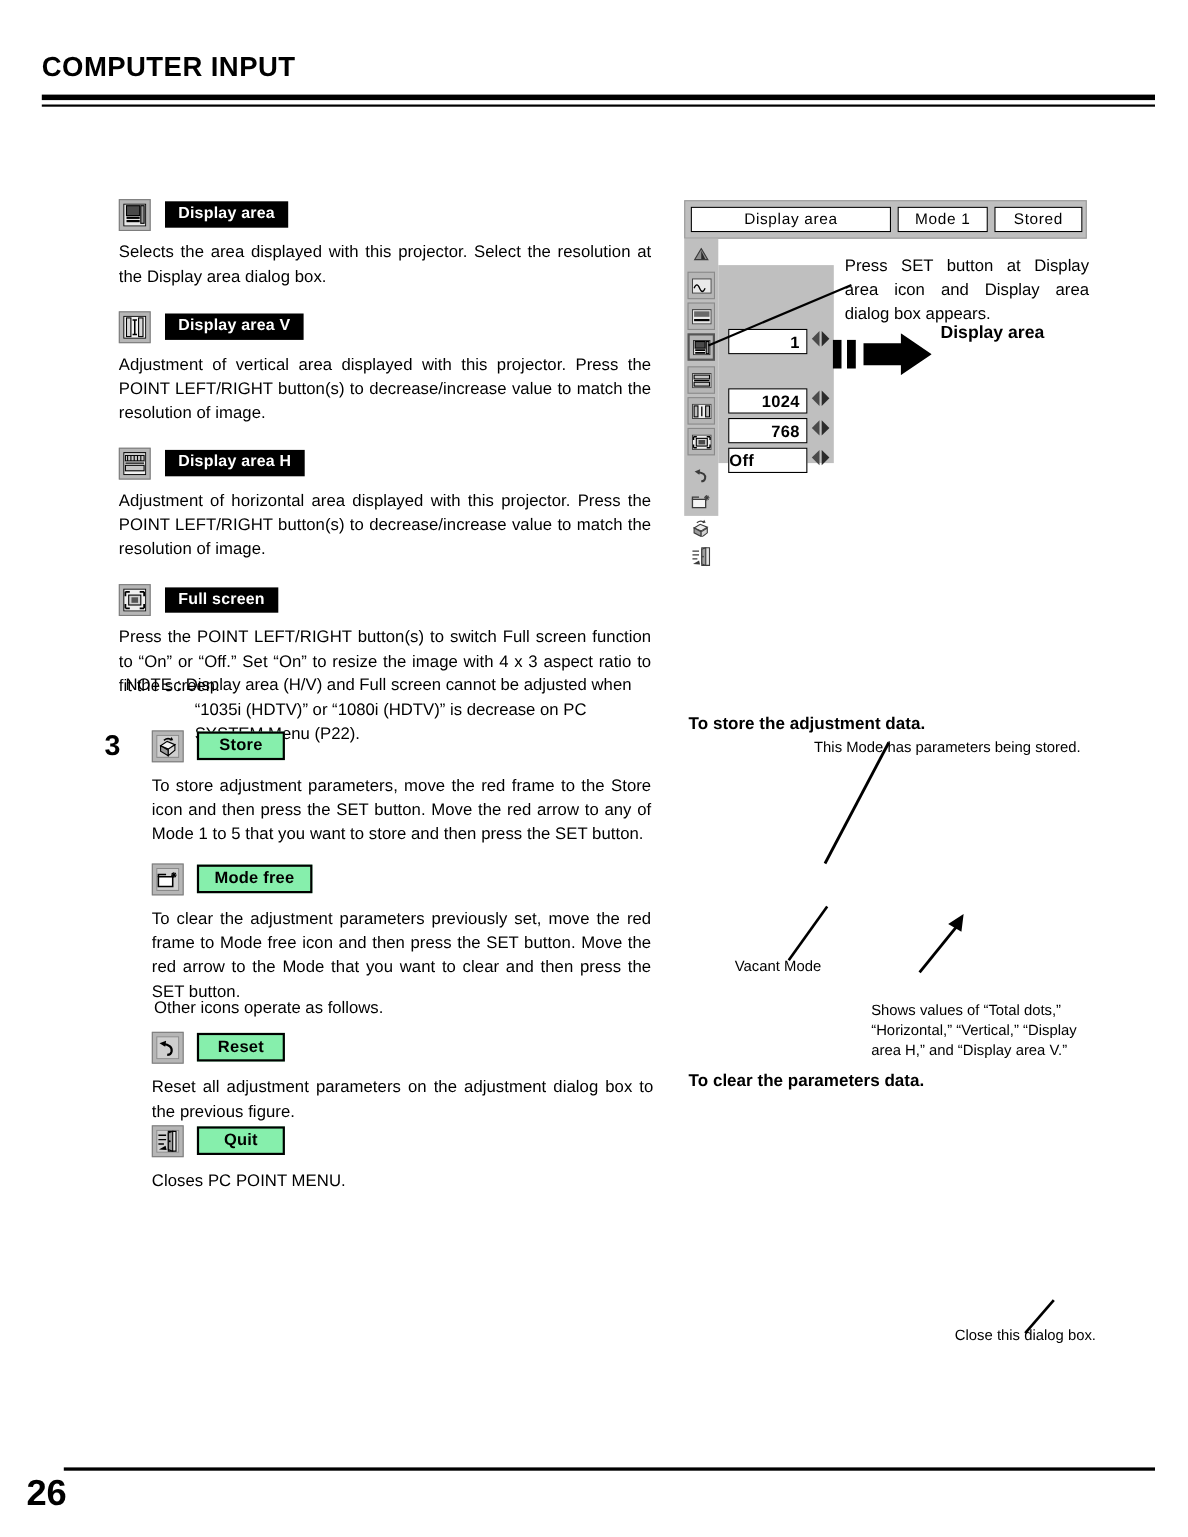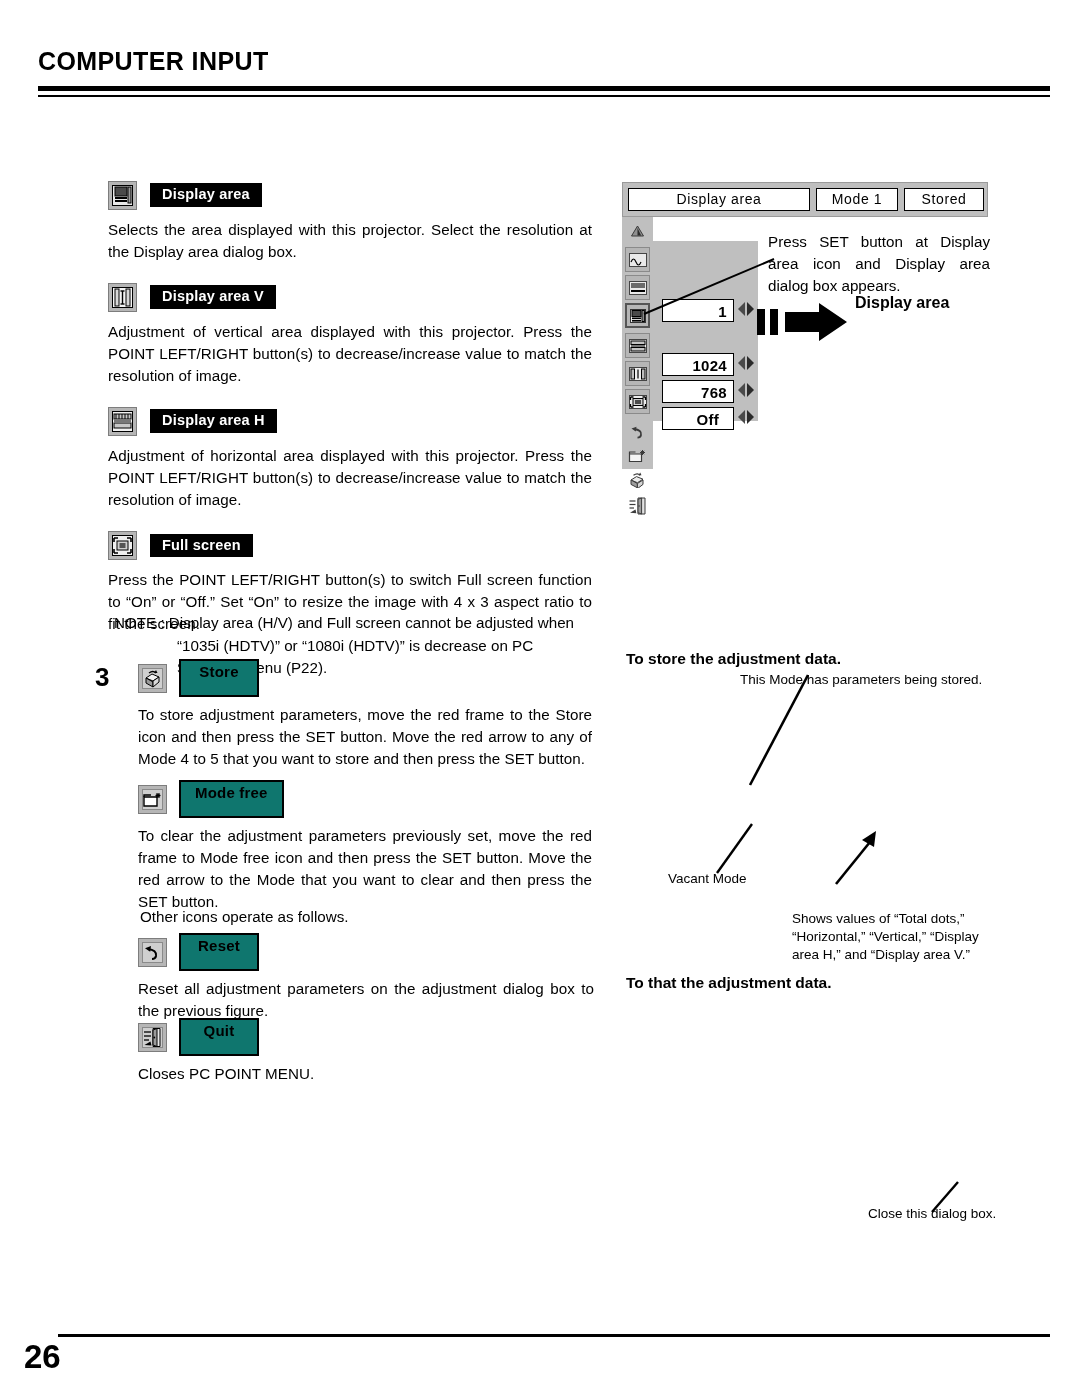--- a/index.html
+++ b/index.html
@@ -99,26 +99,26 @@
     font-size: 14.5px;
     font-weight: bold;
     padding: 4px 12px 5px 12px;
     line-height: 1;
     letter-spacing: 0.2px;
     min-width: 92px;
     text-align: center;
     box-sizing: border-box;
   }
   .label-out {
-    background: #0f766e;
+    background: #86efac;
     color: #000;
     font-size: 15px;
     font-weight: bold;
     border: 2px solid #000;
-    padding: 3px 14px 16px 14px;
+    padding: 3px 14px 4px 14px;
     line-height: 1;
     letter-spacing: 0.2px;
     min-width: 80px;
     text-align: center;
     box-sizing: border-box;
   }
 
   p.body {
     font-size: 15.2px;
     line-height: 1.45;
@@ -440,21 +440,21 @@
         <rect x="0.5" y="0.5" width="20" height="20" fill="#cfcfcf" stroke="#8a8a8a"></rect>
         <path d="M4 10 l6 -4 l7 3 l-6 4 z" fill="#f2f2f2" stroke="#000"></path>
         <path d="M4 10 v5 l7 4 v-5 z" fill="#9a9a9a" stroke="#000"></path>
         <path d="M11 13 l6 -4 v5 l-6 5 z" fill="#d9d9d9" stroke="#000"></path>
         <path d="M7 5 q4 -3 7 0" stroke="#000" fill="none" stroke-width="1.4"></path>
         <path d="M14 2 l1.5 3 l-3.4 0 z" fill="#000"></path>
       </svg>
     </span>
     <span class="label-out">Store</span>
   </div>
-  <p class="body">To store adjustment parameters, move the red frame to the Store icon and then press the SET button.  Move the red arrow to any of Mode 4 to 5 that you want to store and then press the SET button.</p>
+  <p class="body">To store adjustment parameters, move the red frame to the Store icon and then press the SET button.  Move the red arrow to any of Mode 1 to 5 that you want to store and then press the SET button.</p>
 </div>
 
 <div id="modefree-block">
   <div class="icon-head-outlined">
     <span class="osd-icon">
       <svg width="21" height="21" viewBox="0 0 21 21">
         <rect x="0.5" y="0.5" width="20" height="20" fill="#cfcfcf" stroke="#8a8a8a"></rect>
         <path d="M2 8 h13 v9 h-13 z" fill="#fff" stroke="#000" stroke-width="1.4"></path>
         <path d="M2 8 v-2 h7" fill="none" stroke="#000" stroke-width="1.4"></path>
         <g stroke="#000" stroke-width="1.2">
@@ -649,21 +649,21 @@
       <div class="val-box">768</div>
       <span class="spin">
         <svg width="18" height="18" viewBox="0 0 18 18">
           <path d="M8 2 l0 14 l-7 -7 z" fill="#4a4a4a"></path>
           <path d="M10 2 l0 14 l7 -7 z" fill="#2b2b2b"></path>
         </svg>
       </span>
     </div>
 
     <div class="val-row" style="left:40px; top:190px;">
-      <div class="val-box" style="text-align:right; padding-right:14px;">Off</div>
+      <div class="val-box" style="text-align:left; padding-right:14px;">Off</div>
       <span class="spin">
         <svg width="18" height="18" viewBox="0 0 18 18">
           <path d="M8 2 l0 14 l-7 -7 z" fill="#4a4a4a"></path>
           <path d="M10 2 l0 14 l7 -7 z" fill="#2b2b2b"></path>
         </svg>
       </span>
     </div>
 
     <svg id="osd-callout-line">
       <line x1="22" y1="97" x2="152" y2="42" stroke="#000" stroke-width="2"></line>
@@ -694,21 +694,21 @@
 </svg>
 
 <svg class="leader" style="left:828px; top:828px;" width="70" height="62">
   <line x1="8" y1="56" x2="42" y2="14" stroke="#000" stroke-width="2.6"></line>
   <path d="M48 3 l-2 16 l-12 -7 z" fill="#000"></path>
 </svg>
 
 <div id="vacant-mode">Vacant Mode</div>
 <div id="shows-values">Shows values of “Total dots,” “Horizontal,” “Vertical,” “Display area H,” and “Display area V.”</div>
 
-<div id="clear-heading">To that the adjustment data.</div>
+<div id="clear-heading">To clear the parameters data.</div>
 
 <svg class="leader" style="left:928px; top:1178px;" width="50" height="40">
   <line x1="4" y1="34" x2="30" y2="4" stroke="#000" stroke-width="2.4"></line>
 </svg>
 <div id="close-dialog">Close this dialog box.</div>
 
 <div id="footer-rule"></div>
 <div id="page-number">26</div>
 
 </body></html>

